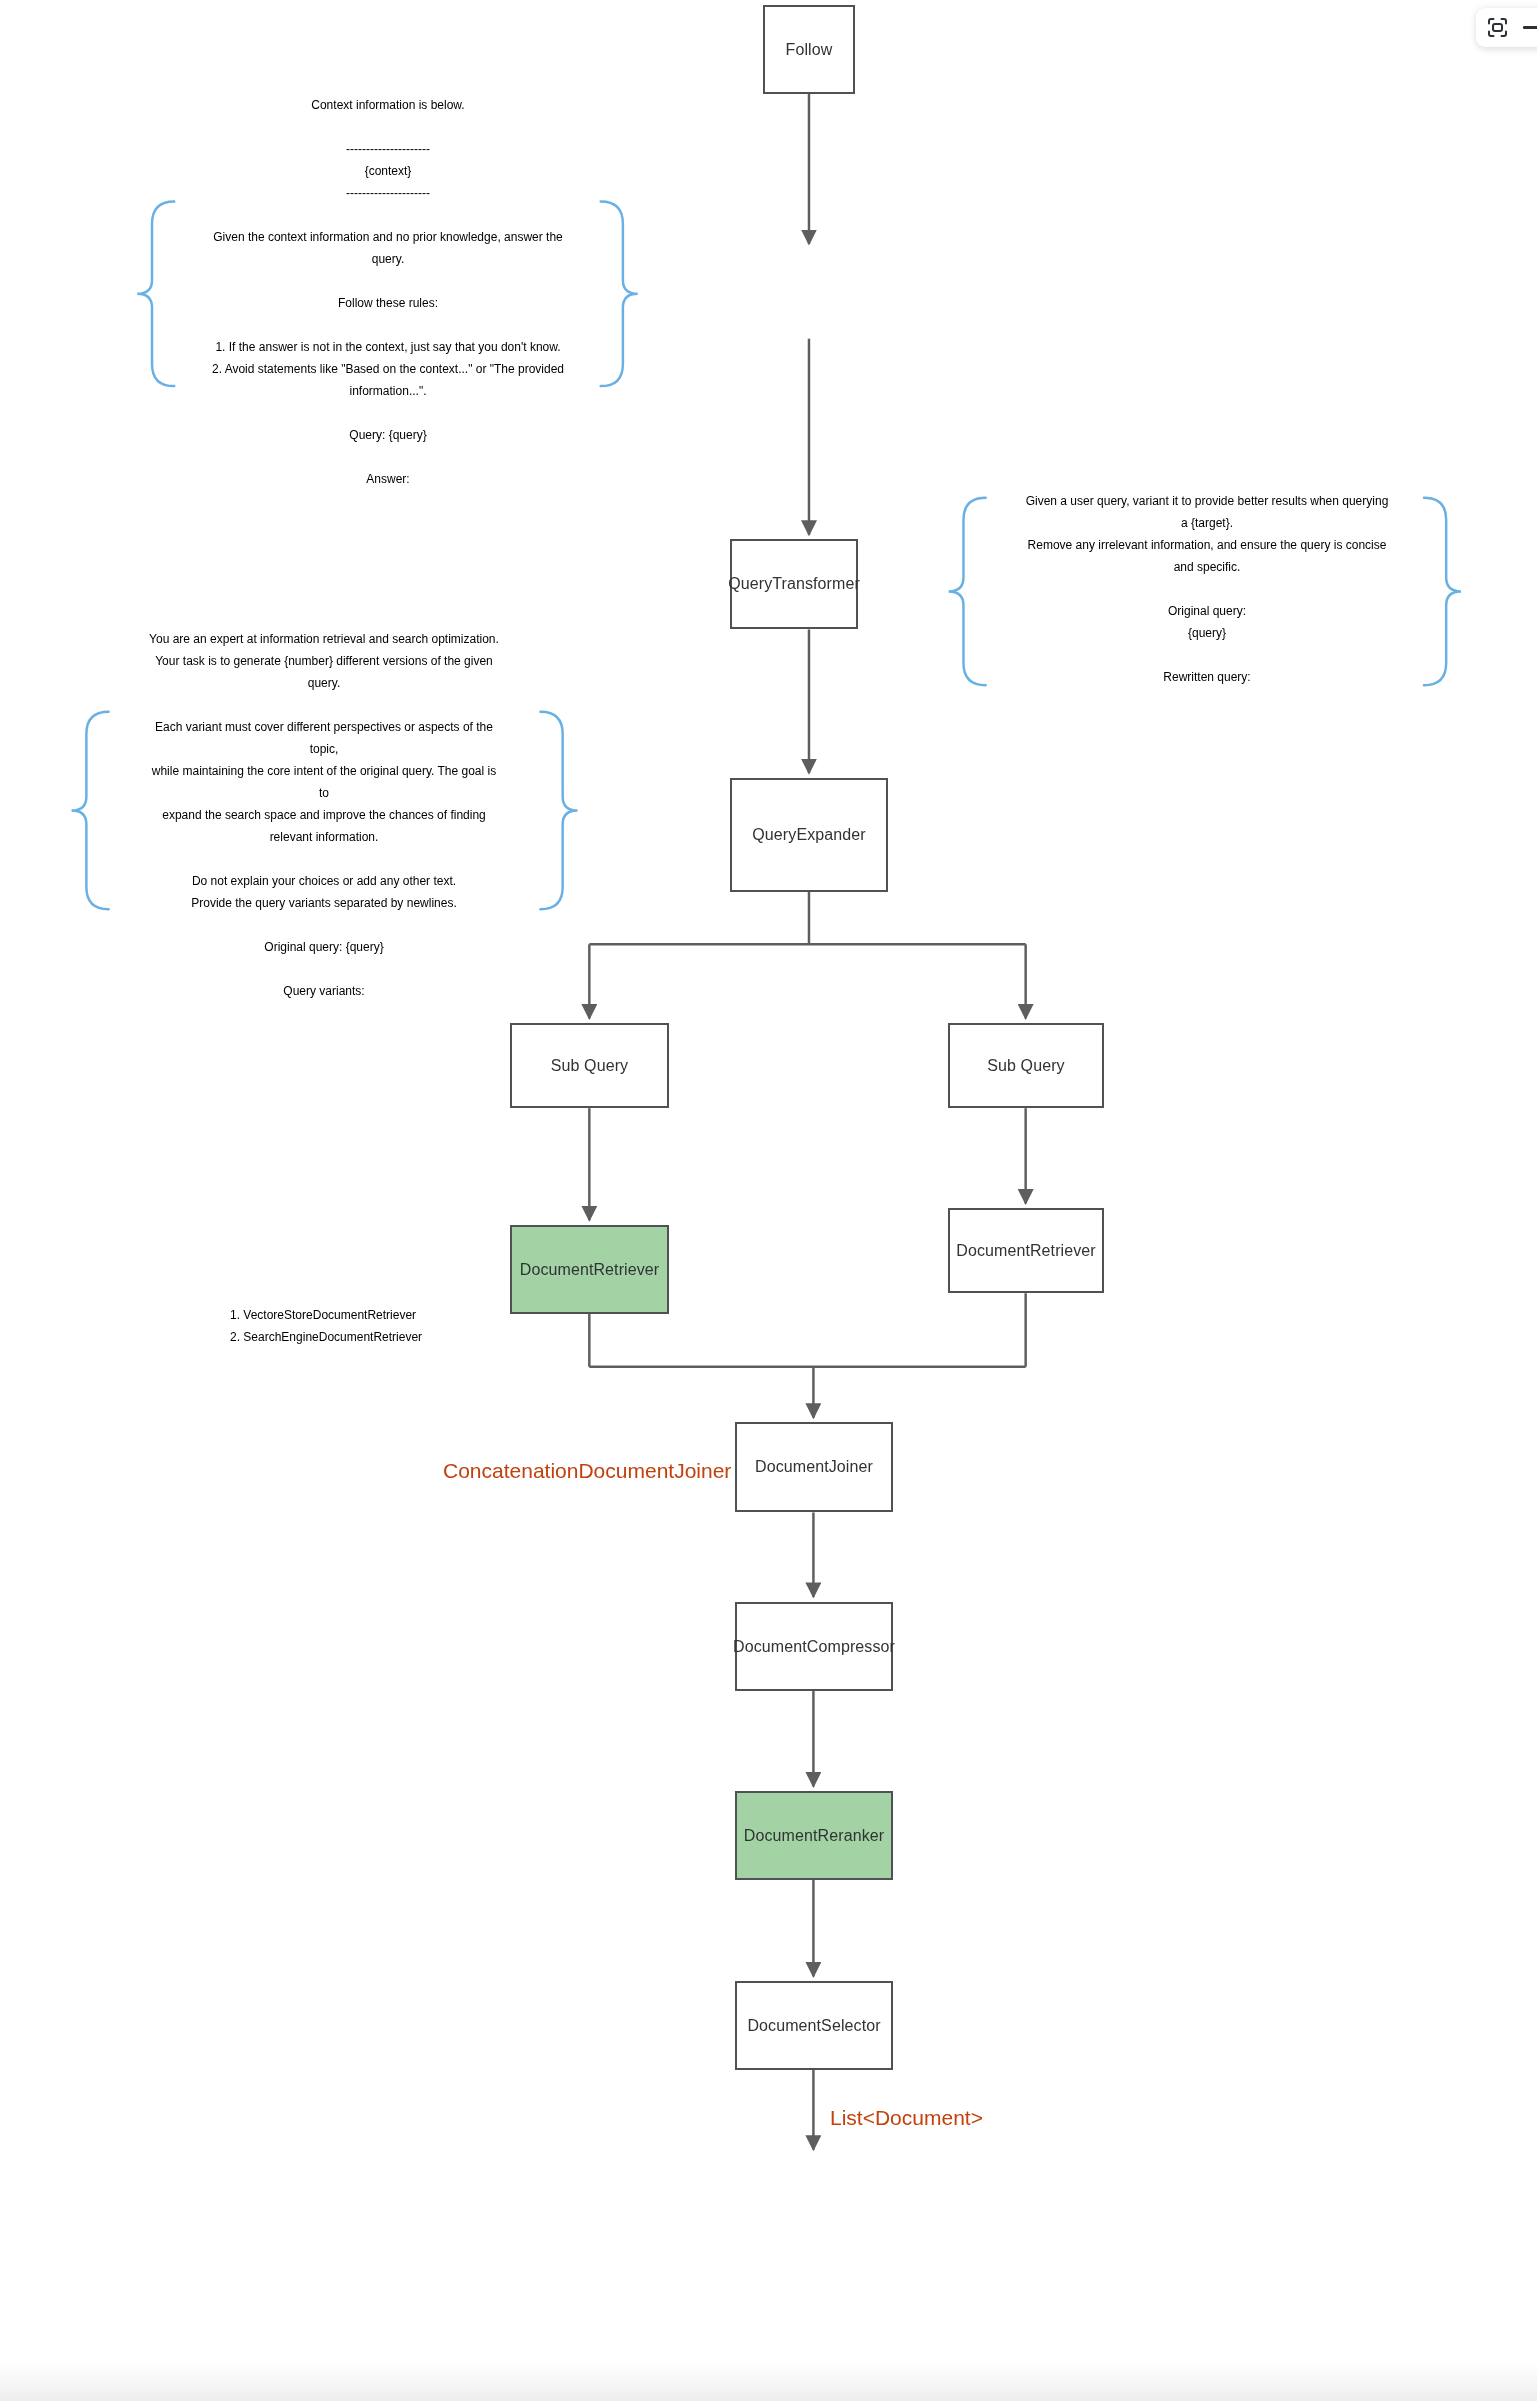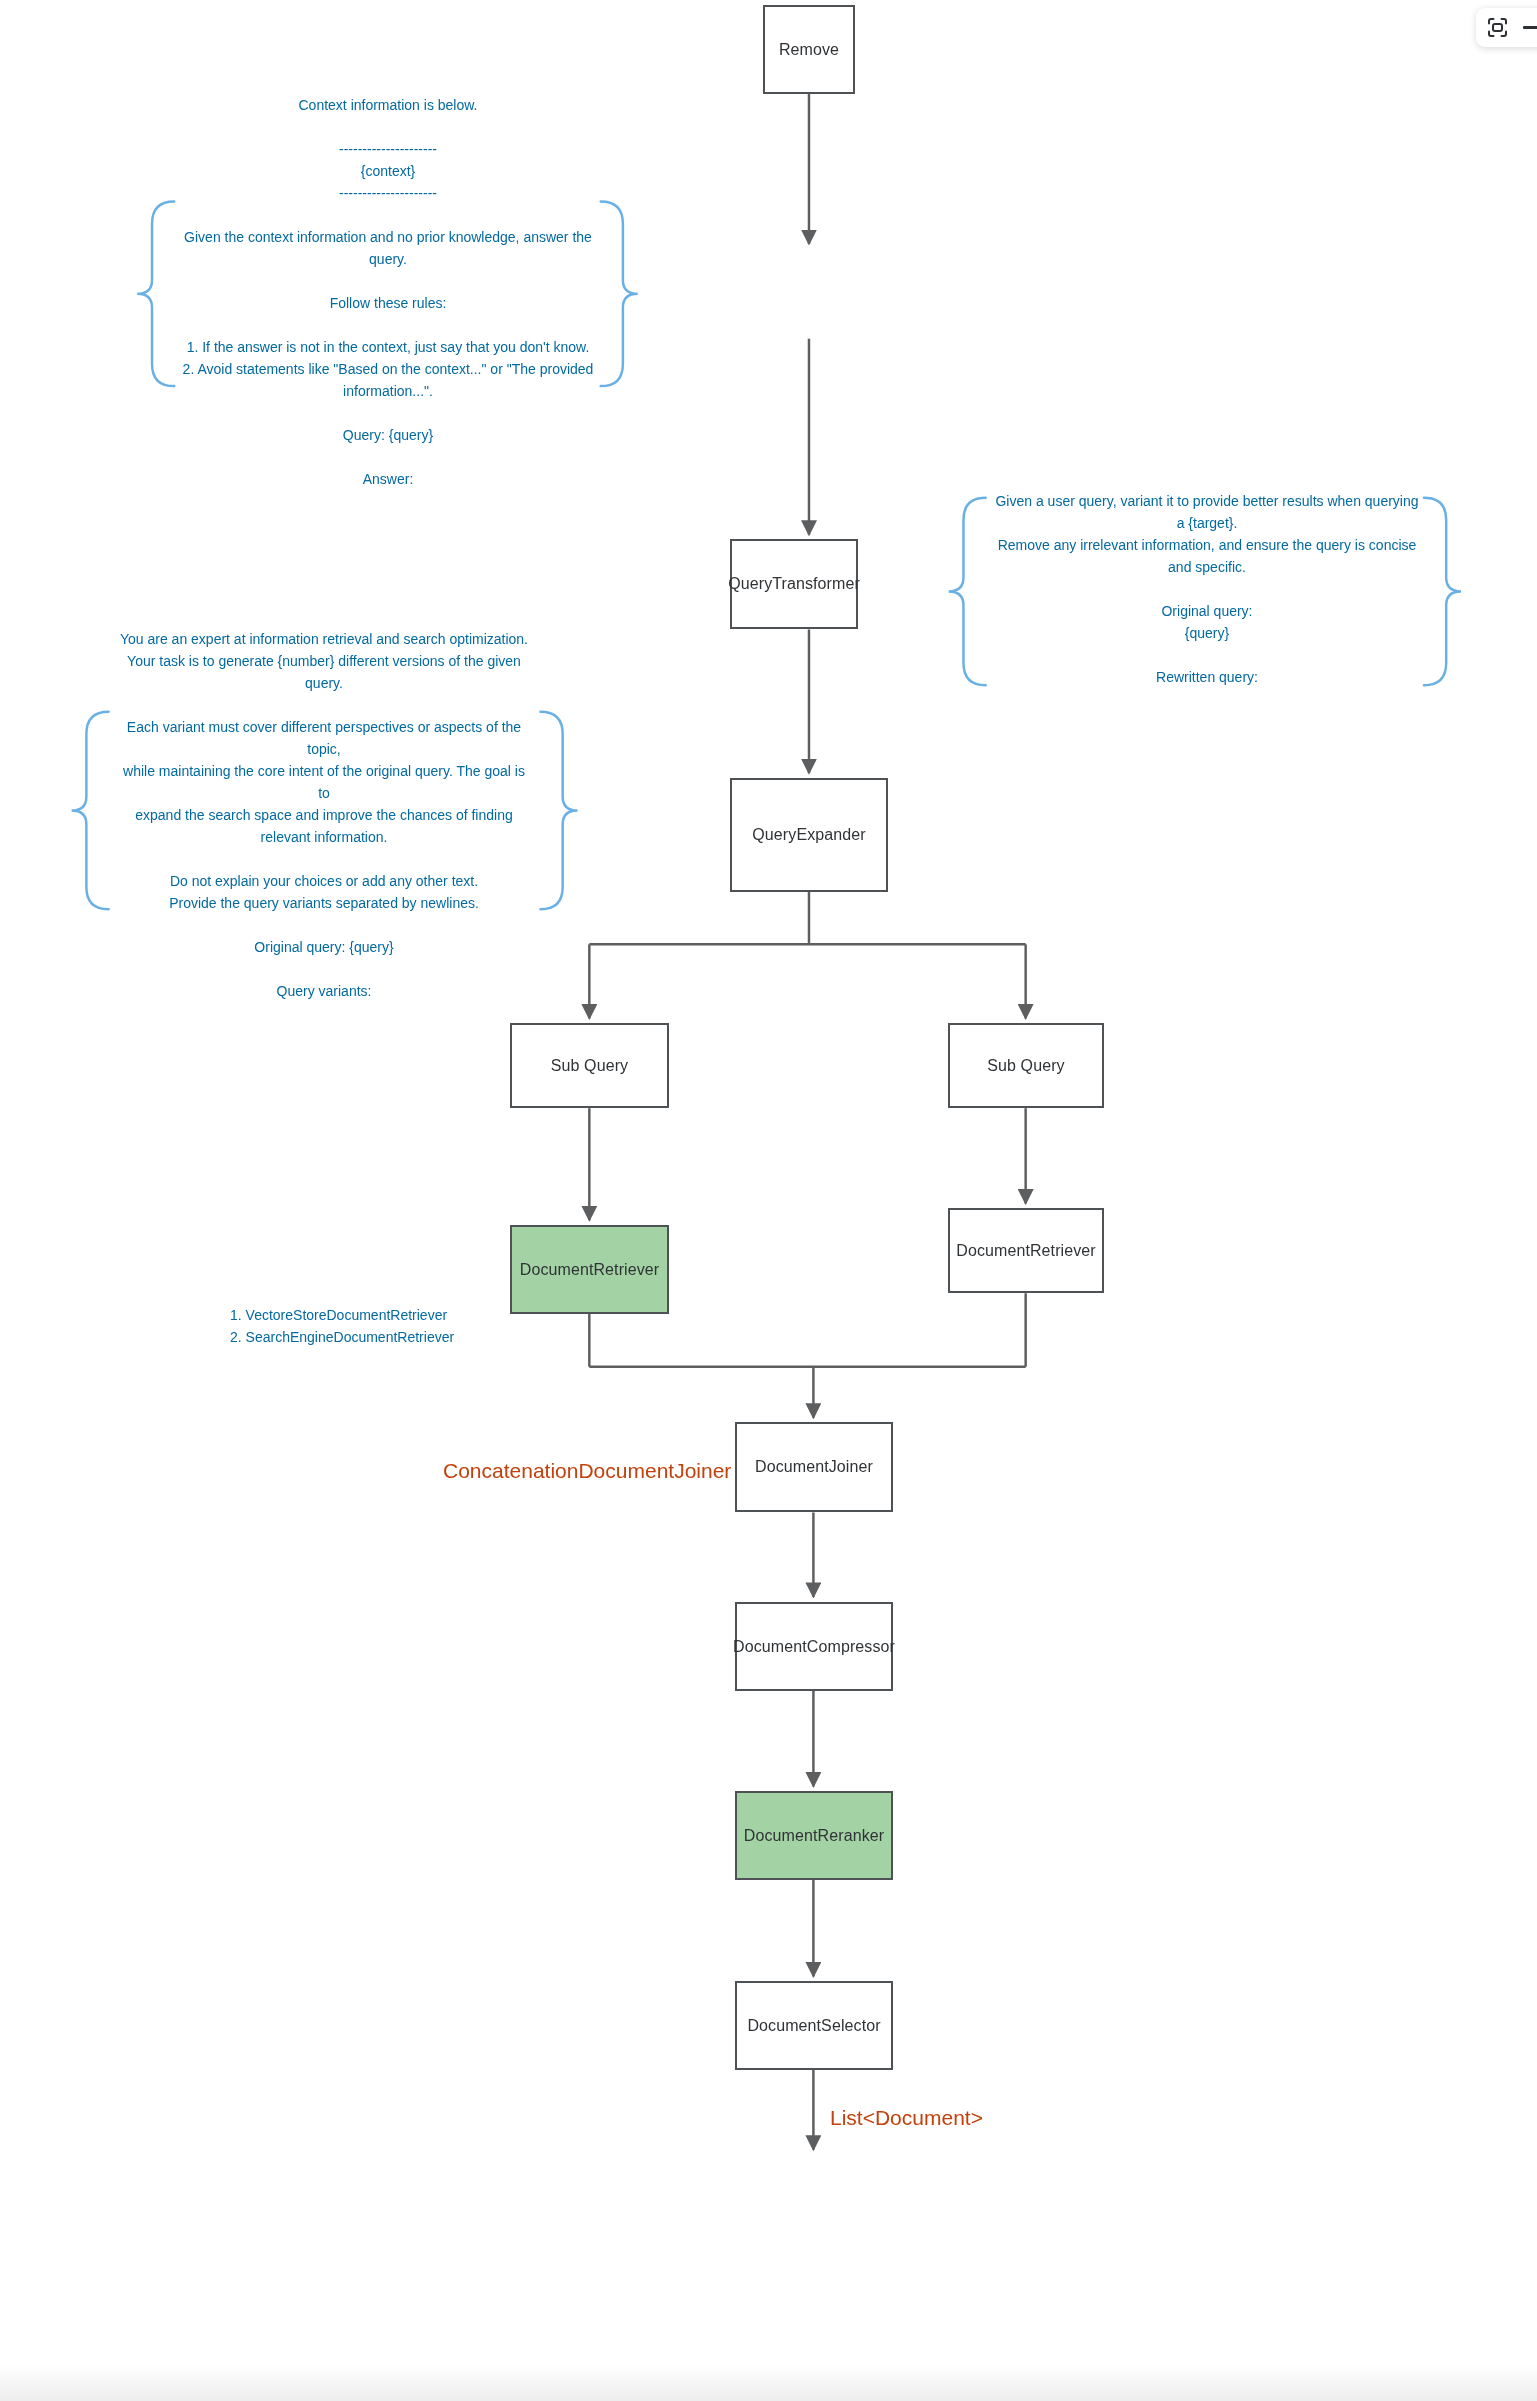--- a/index.html
+++ b/index.html
@@ -4,21 +4,21 @@
 <style>
   html,body{margin:0;padding:0;}
   body{background:#fff;font-family:"Liberation Sans",sans-serif;}
   .stage{position:relative;width:1537px;height:2401px;background:#ffffff;overflow:hidden;}
 
   .node{position:absolute;box-sizing:border-box;border:2.5px solid #4f5255;background:#ffffff;
         display:flex;align-items:center;justify-content:center;text-align:center;
         font-size:16px;color:#303336;letter-spacing:0.1px;}
   .node.green{background:#a3d2a4;}
 
-  .tblock{position:absolute;color:#0369a1;font-size:14px;}
+  .tblock{position:absolute;color:#000000;font-size:12px;}
   .tblock .tline{height:22px;line-height:22px;white-space:pre;}
   .tblock.centered .tline{text-align:center;}
   .tblock.leftal .tline{text-align:left;}
 
   .label-single{position:absolute;color:#c2410c;font-size:21px;line-height:22px;white-space:pre;}
 
   svg.overlay{position:absolute;left:0;top:0;pointer-events:none;}
   .edge{stroke:#5c5e60;stroke-width:5;fill:none;}
   .brace{stroke:#69b1e4;stroke-width:5;fill:none;stroke-linecap:round;}
 
@@ -65,21 +65,21 @@
     <path class="brace" d="M1217 408 Q1262 408 1262 453 L1262 567 Q1262 595 1292 595 Q1262 595 1262 623 L1262 737 Q1262 782 1217 782"></path>
 
     <path class="brace" d="M1997 1008 Q1952 1008 1952 1053 L1952 1170 Q1952 1198 1922 1198 Q1952 1198 1952 1226 L1952 1343 Q1952 1388 1997 1388"></path>
     <path class="brace" d="M2885 1008 Q2930 1008 2930 1053 L2930 1170 Q2930 1198 2960 1198 Q2930 1198 2930 1226 L2930 1343 Q2930 1388 2885 1388"></path>
 
     <path class="brace" d="M220 1442 Q175 1442 175 1487 L175 1614 Q175 1642 145 1642 Q175 1642 175 1670 L175 1797 Q175 1842 220 1842"></path>
     <path class="brace" d="M1095 1442 Q1140 1442 1140 1487 L1140 1614 Q1140 1642 1170 1642 Q1140 1642 1140 1670 L1140 1797 Q1140 1842 1095 1842"></path>
   </svg>
 
   <div class="node" style="left:763px;top:5px;width:92px;height:89px;">
-    <span>Remove</span>
+    <span>Follow</span>
   </div>
   <div class="node" style="left:730px;top:539px;width:128px;height:90px;">
     <span>QueryTransformer</span>
   </div>
   <div class="node" style="left:730px;top:778px;width:158px;height:114px;text-align:center;">
     <span>QueryExpander</span>
   </div>
   <div class="node" style="left:510px;top:1023px;width:159px;height:85px;">
     <span>Sub Query</span>
   </div>

